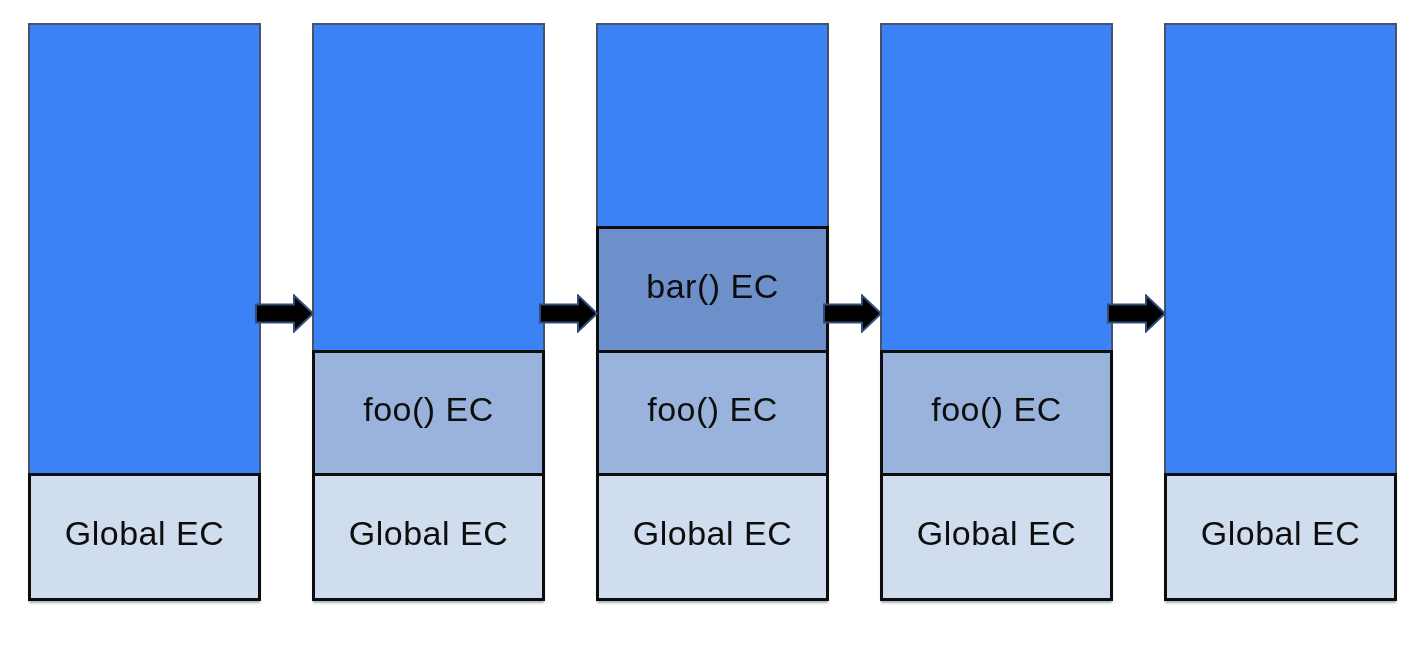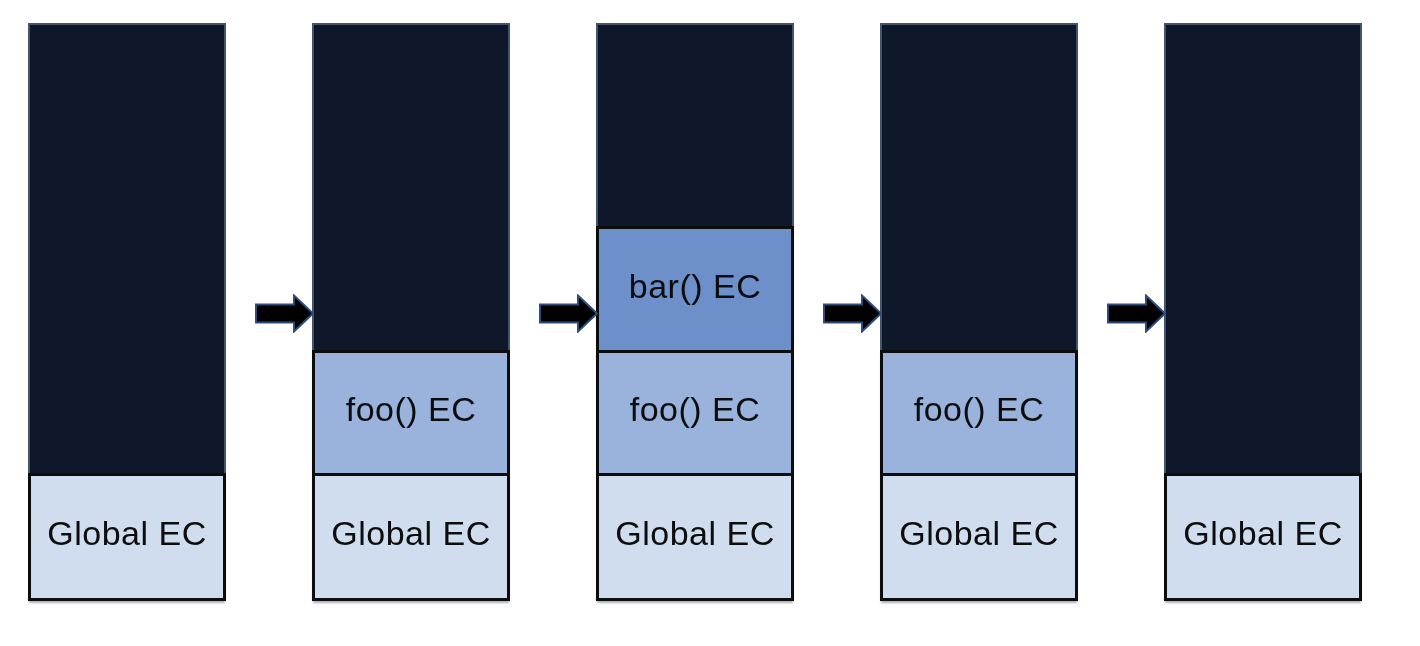--- a/index.html
+++ b/index.html
@@ -14,24 +14,24 @@
     width: 1420px;
     height: 646px;
     background: #ffffff;
     font-family: "Liberation Sans", "DejaVu Sans", sans-serif;
     overflow: hidden;
   }
 
   .stack {
     position: absolute;
     top: 23px;
-    width: 198px;
+    width: 233px;
     height: 578px;
     border: 2px solid #84cc16;
-    background: #0f172a;
+    background: #3b82f6;
   }
 
   .frames {
     position: absolute;
     left: -2px;
     right: -2px;
     bottom: -2px;
     display: flex;
     flex-direction: column;
     justify-content: flex-end;

